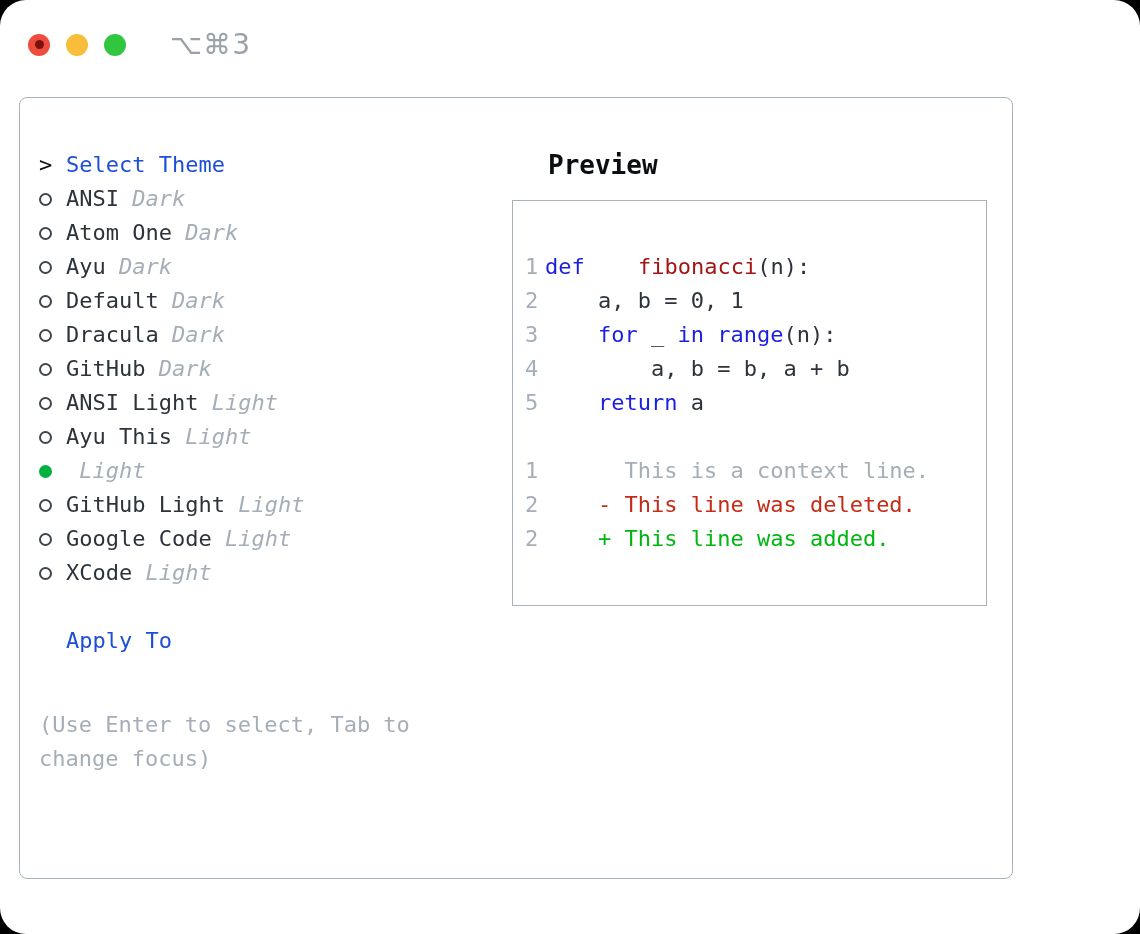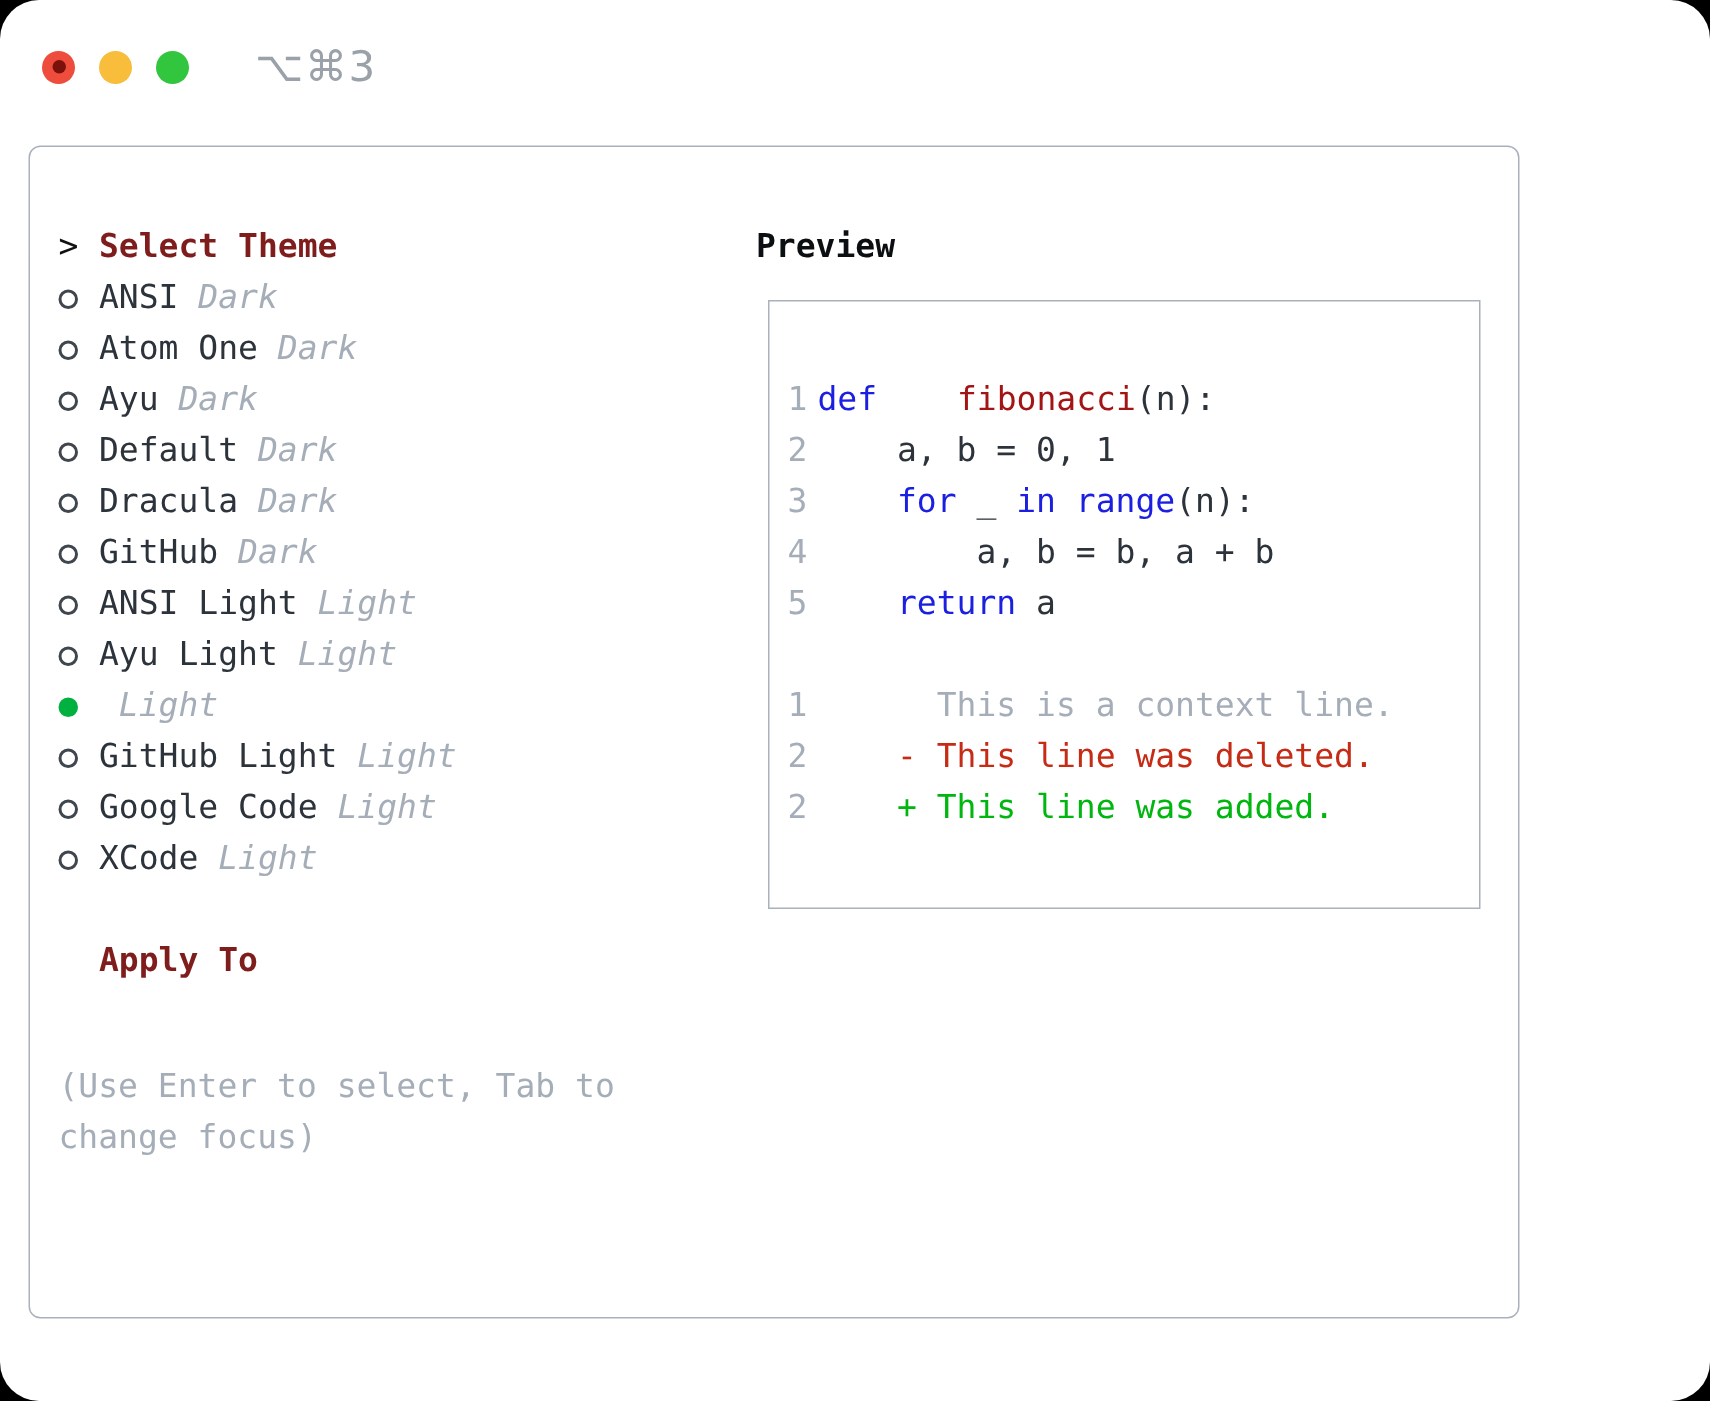--- a/index.html
+++ b/index.html
@@ -54,39 +54,39 @@
   }
   .left-col {
     width: 460px;
     padding: 50px 0 0 19px;
     font-size: 22px; line-height: 34px;
     color: var(--text-dark);
   }
   .row { display: flex; height: 34px; align-items: center; }
   .marker-col { width: 27px; flex: 0 0 27px; display: flex; align-items: center; }
   .prefix-chevron { font-weight: normal; color: #111; }
-  .panel-title { font-weight: bold; color: #7f1d1d; white-space: pre; }
+  .panel-title { font-weight: normal; color: #1d4ed8; white-space: pre; }
   .radio {
     width: 13px; height: 13px; border-radius: 50%;
     border: 2px solid #3f464e; display: inline-block;
   }
   .radio.filled { border-color: var(--accent-green); background: var(--accent-green); }
   .item-label { white-space: pre; }
   .item-variant { color: var(--muted-gray); white-space: pre; font-style: italic; }
   .theme-row.selected .item-label { color: var(--accent-green); }
   .gap-row { height: 34px; }
   .hint {
     margin-top: 16px;
     color: var(--muted-gray);
     white-space: normal;
     width: 430px;
   }
   
   .right-col { padding: 50px 0 0 24px; }
-  .preview-title { font-size: 22px; line-height: 34px; font-weight: bold; color: #0c0f12; }
+  .preview-title { font-size: 26px; line-height: 34px; font-weight: bold; color: #0c0f12; margin-left: 44px; }
   .preview-box {
     margin-top: 18px; margin-left: 8px;
     width: 475px; height: 406px;
     border: 1.5px solid var(--border-gray);
     padding: 49px 8px 0 12px;
     overflow: hidden;
   }
   .code-row { display: flex; height: 34px; font-size: 22px; line-height: 34px; }
   .lnum { width: 20px; flex: 0 0 20px; color: var(--muted-gray); white-space: pre; }
   .code-text { white-space: pre; color: var(--text-dark); }
@@ -166,21 +166,21 @@
             <span class="marker-col">
               <span class="radio"></span>
             </span>
             <span class="item-label">ANSI Light</span>
             <span class="item-variant"> Light</span>
           </div>
           <div class="row theme-row">
             <span class="marker-col">
               <span class="radio"></span>
             </span>
-            <span class="item-label">Ayu Light</span>
+            <span class="item-label">Ayu This</span>
             <span class="item-variant"> Light</span>
           </div>
           <div class="row theme-row selected">
             <span class="marker-col">
               <span class="radio filled"></span>
             </span>
             <span class="item-variant"> Light</span>
           </div>
           <div class="row theme-row">
             <span class="marker-col">

